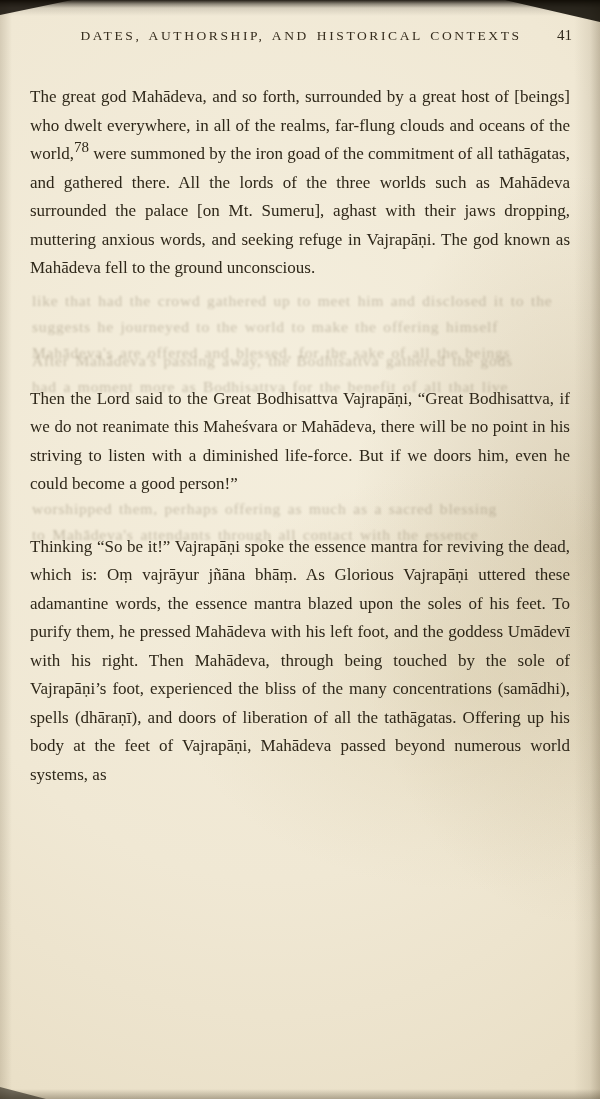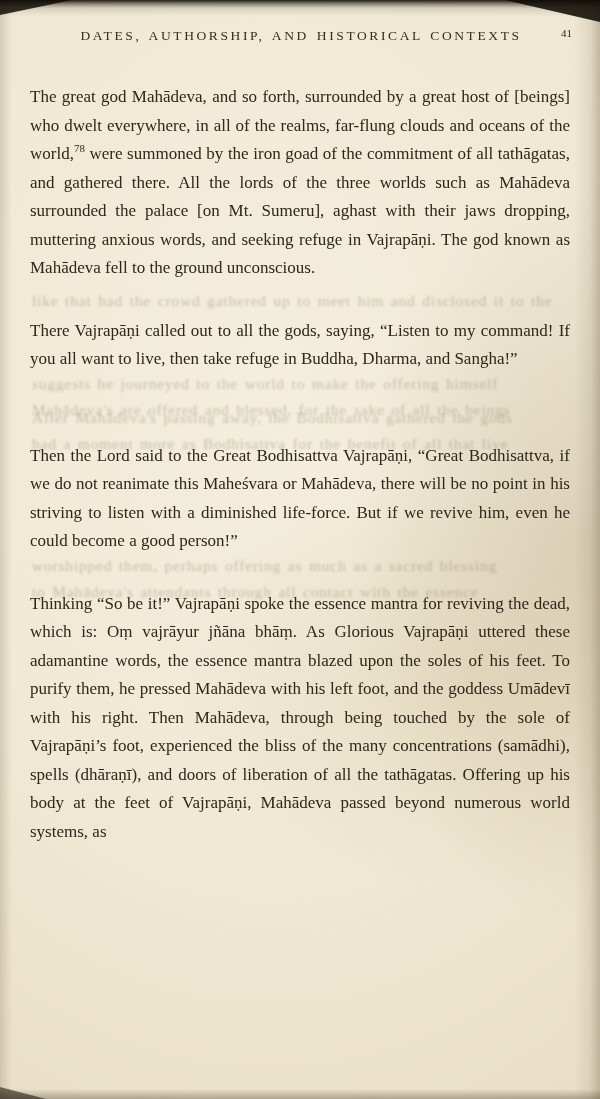--- a/index.html
+++ b/index.html
@@ -55,32 +55,32 @@
   .running-head {
     position: absolute; top: 28px; left: 30px; right: 28px; height: 22px; z-index: 2;
   }
   .head-title {
     display: block; text-align: center;
     font-size: 13.5px; letter-spacing: 2.6px; word-spacing: 2px;
     color: #352c1d;
   }
   .page-num {
     position: absolute; right: 0; top: -1px;
-    font-size: 11px; color: #2e2719;
+    font-size: 15px; color: #2e2719;
   }
 
   
   .text-block {
     position: absolute; top: 83px; left: 30px; width: 540px; bottom: 0; z-index: 1;
     font-size: 17px; line-height: 28.5px; text-align: justify;
     overflow: hidden;
   }
   .text-block p { position: relative; z-index: 2; }
   .text-block sup {
-    font-size: 11px; line-height: 0; vertical-align: super; letter-spacing: 0;
+    font-size: 15px; line-height: 0; vertical-align: super; letter-spacing: 0;
   }
   .text-block .it { }
 
   .para-gap { position: relative; height: 34px; z-index: 1; overflow: visible; }
   .ghost-line {
     position: absolute; left: 2px; width: 100%;
     font-size: 15.5px; line-height: 27px; white-space: nowrap; overflow: hidden;
     color: #6b5d43; opacity: 0.32; filter: blur(1.15px);
     letter-spacing: 0.8px; word-spacing: 2px;
     pointer-events: none;
@@ -105,30 +105,29 @@
   <header class="running-head">
     <span class="head-title">DATES, AUTHORSHIP, AND HISTORICAL CONTEXTS</span>
     <span class="page-num">41</span>
   </header>
 
   <main class="text-block">
       <p><span>The great god Mahādeva, and so forth, surrounded by a great host of [beings] who dwelt everywhere, in all of the realms, far-flung clouds and oceans of the world,</span><sup>78</sup><span> were summoned by the iron goad of the commitment of all tathāgatas, and gathered there. All the lords of the three worlds such as Mahādeva surrounded the palace [on Mt. Sumeru], aghast with their jaws dropping, muttering anxious words, and seeking refuge in Vajrapāṇi. The god known as Mahādeva fell to the ground unconscious.</span></p>
       <div class="para-gap single">
         <div class="ghost-line">like that had the crowd gathered up to meet him and disclosed it to the</div>
       </div>
-      <p><span>There Vajrapāṇi called out to all the gods, saying, “Listen to my command! If you all want to live, then take refuge in Buddha, Dharma, and Sangha!”</span></p>
       <div class="para-gap">
         <div class="ghost-line">suggests he journeyed to the world to make the offering himself</div>
         <div class="ghost-line">Mahādeva's are offered and blessed, for the sake of all the beings</div>
       </div>
       <div class="para-gap">
         <div class="ghost-line">After Mahādeva's passing away, the Bodhisattva gathered the gods</div>
         <div class="ghost-line">had a moment more as Bodhisattva for the benefit of all that live</div>
       </div>
-      <p><span>Then the Lord said to the Great Bodhisattva Vajrapāṇi, “Great Bodhisattva, if we do not reanimate this Maheśvara or Mahādeva, there will be no point in his striving to listen with a diminished life-force. But if we revive him, even he could become a good person!”</span></p>
+      <p><span>Then the Lord said to the Great Bodhisattva Vajrapāṇi, “Great Bodhisattva, if we do not reanimate this Maheśvara or Mahādeva, there will be no point in his striving to listen with a diminished life-force. But if we doors him, even he could become a good person!”</span></p>
       <div class="para-gap">
         <div class="ghost-line">worshipped them, perhaps offering as much as a sacred blessing</div>
         <div class="ghost-line">to Mahādeva's attendants through all contact with the essence</div>
       </div>
       <p><span>Thinking “So be it!” Vajrapāṇi spoke the essence mantra for reviving the dead, which is: </span><span class="it">Oṃ vajrāyur jñāna bhāṃ</span><span>. As Glorious Vajrapāṇi uttered these adamantine words, the essence mantra blazed upon the soles of his feet. To purify them, he pressed Mahādeva with his left foot, and the goddess Umādevī with his right. Then Mahādeva, through being touched by the sole of Vajrapāṇi’s foot, experienced the bliss of the many concentrations (</span><span class="it">samādhi</span><span>), spells (</span><span class="it">dhāraṇī</span><span>), and doors of liberation of all the tathāgatas. Offering up his body at the feet of Vajrapāṇi, Mahādeva passed beyond numerous world systems, as</span></p>
     </main>
 
 </div>
 
 </body></html>

